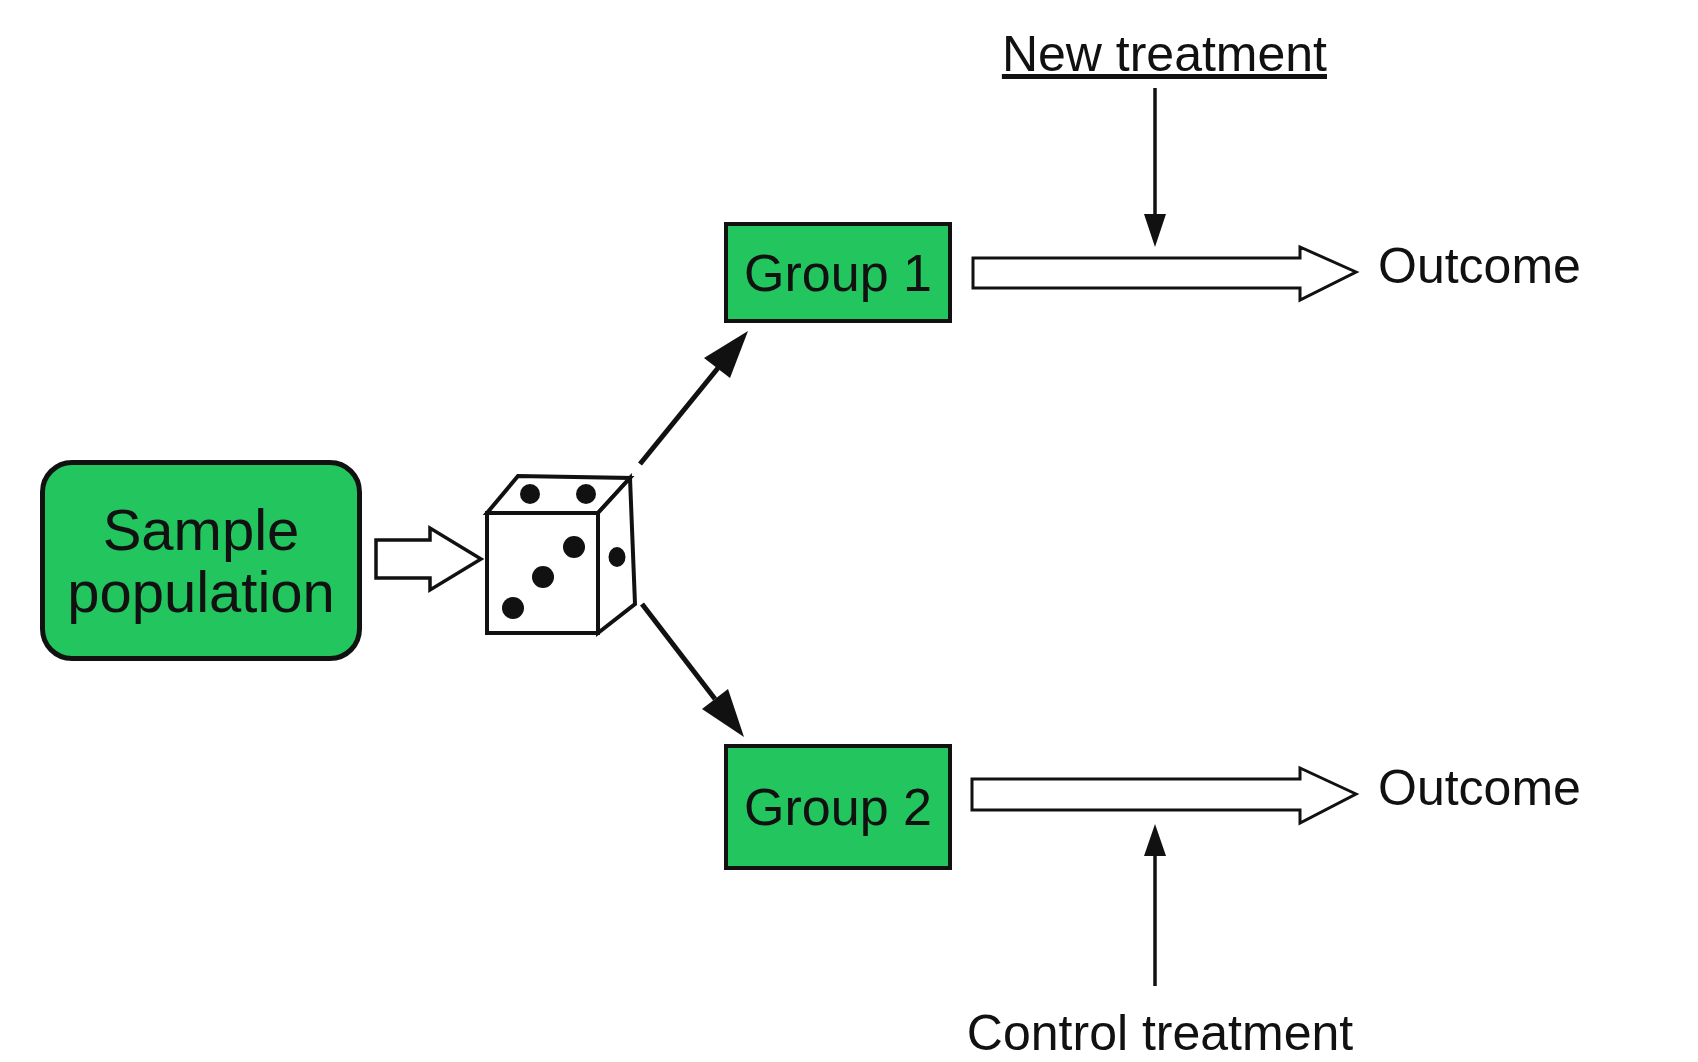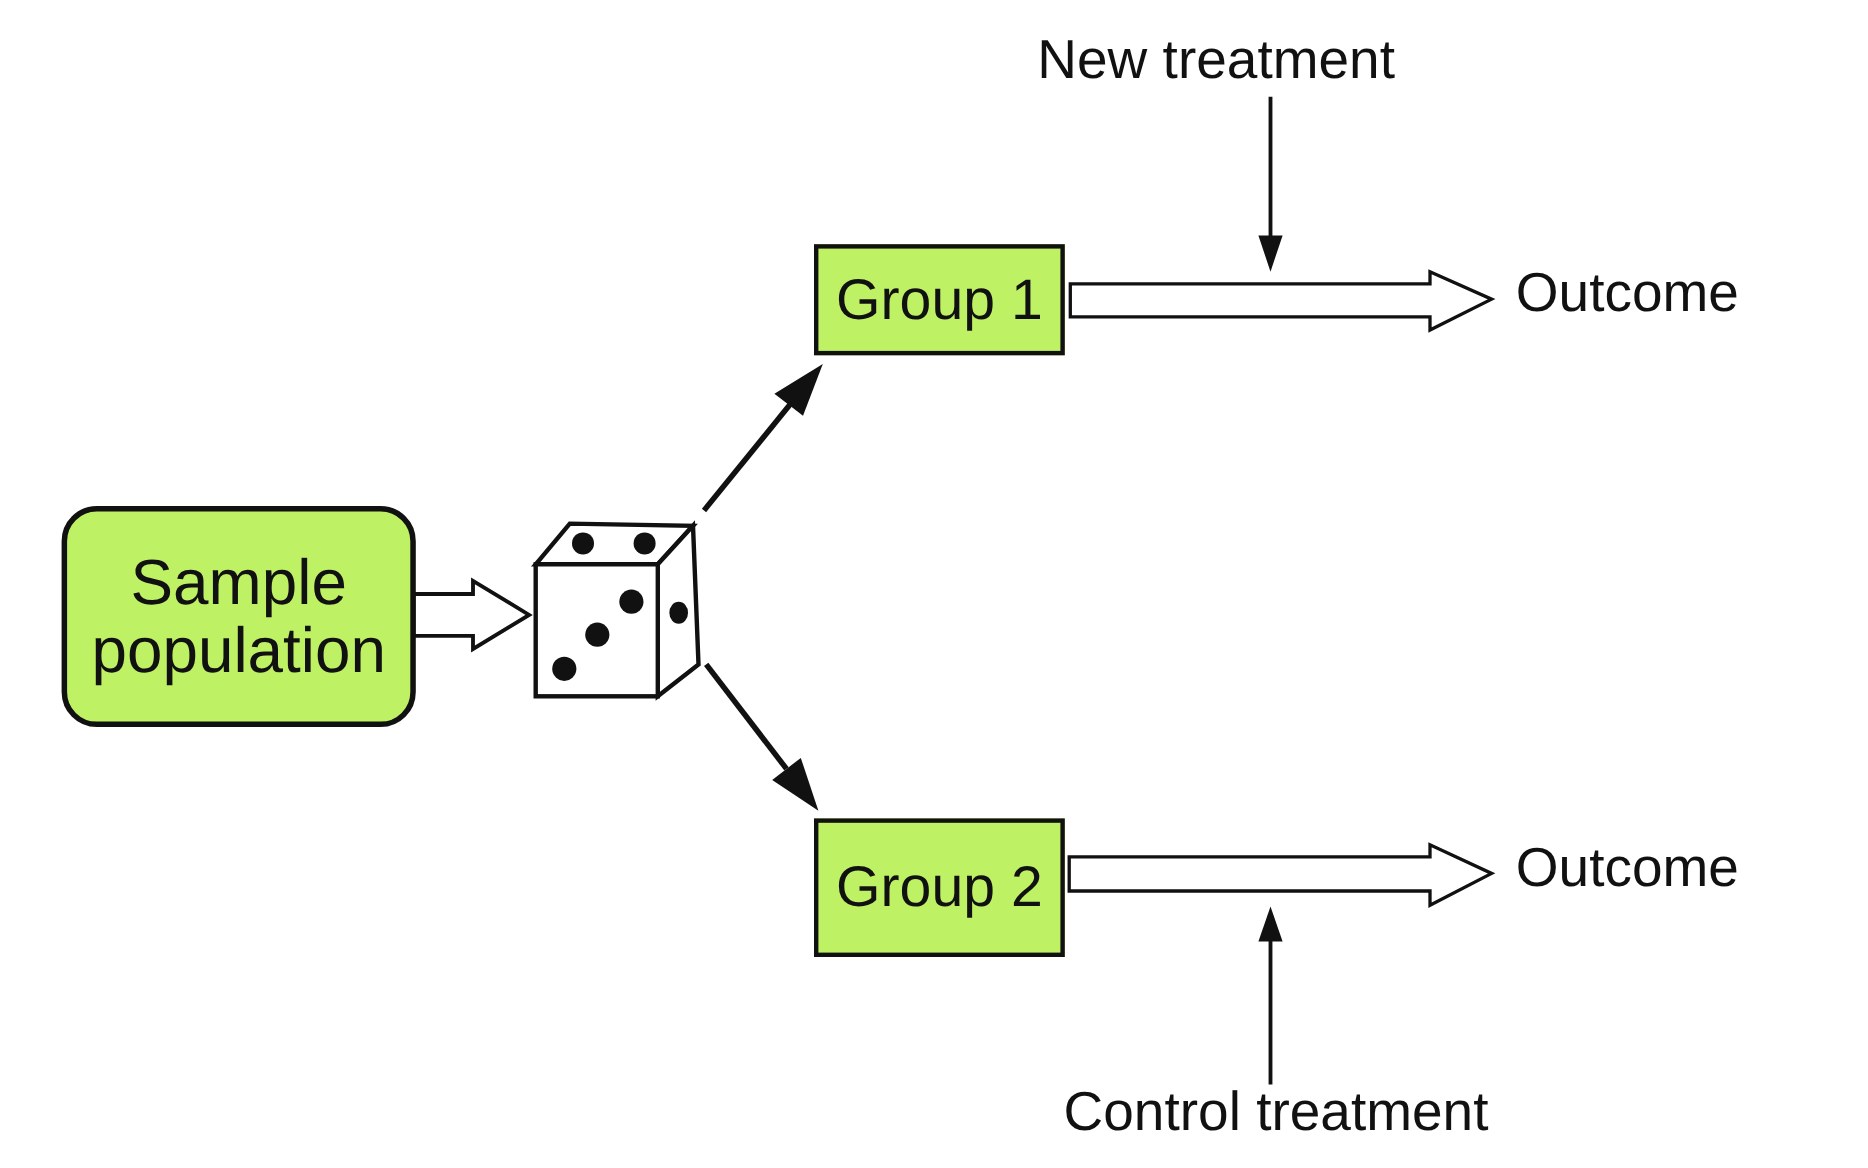--- a/index.html
+++ b/index.html
@@ -22,24 +22,23 @@
     top: 0;
     width: 1698px;
     height: 1062px;
   }
   .node {
     position: absolute;
     display: flex;
     align-items: center;
     justify-content: center;
     border: 4px solid #111111;
-    background: #bef264;
+    background: #22c55e;
     box-sizing: border-box;
     text-align: center;
-    margin-left: 16px;
   }
   .node-sample {
     left: 40px;
     top: 460px;
     width: 322px;
     height: 201px;
     border-width: 5px;
     font-size: 58px;
     line-height: 62px;
     border-radius: 32px;
@@ -58,28 +57,29 @@
     height: 126px;
     font-size: 52px;
   }
   .float-label {
     position: absolute;
     font-size: 50px;
     line-height: 60px;
     white-space: nowrap;
   }
   .label-new-treatment {
-    left: 943px;
+    left: 997px;
     top: 24px;
     width: 330px;
-    text-align: left;
+    text-align: right;
+    text-decoration: underline;
   }
   .label-control-treatment {
     left: 960px;
-    top: 980px;
+    top: 1003px;
     width: 400px;
     text-align: center;
   }
   .label-outcome-top {
     left: 1378px;
     top: 236px;
   }
   .label-outcome-bottom {
     left: 1378px;
     top: 758px;

